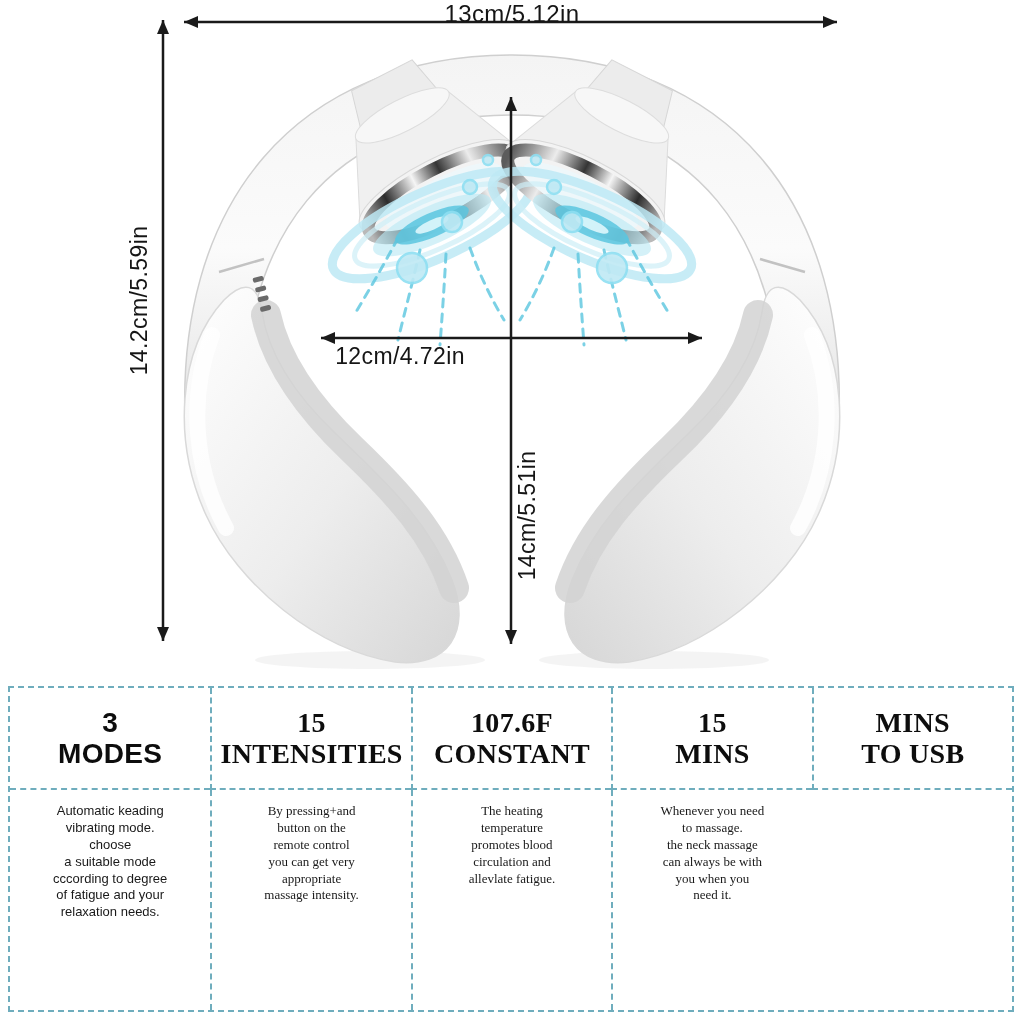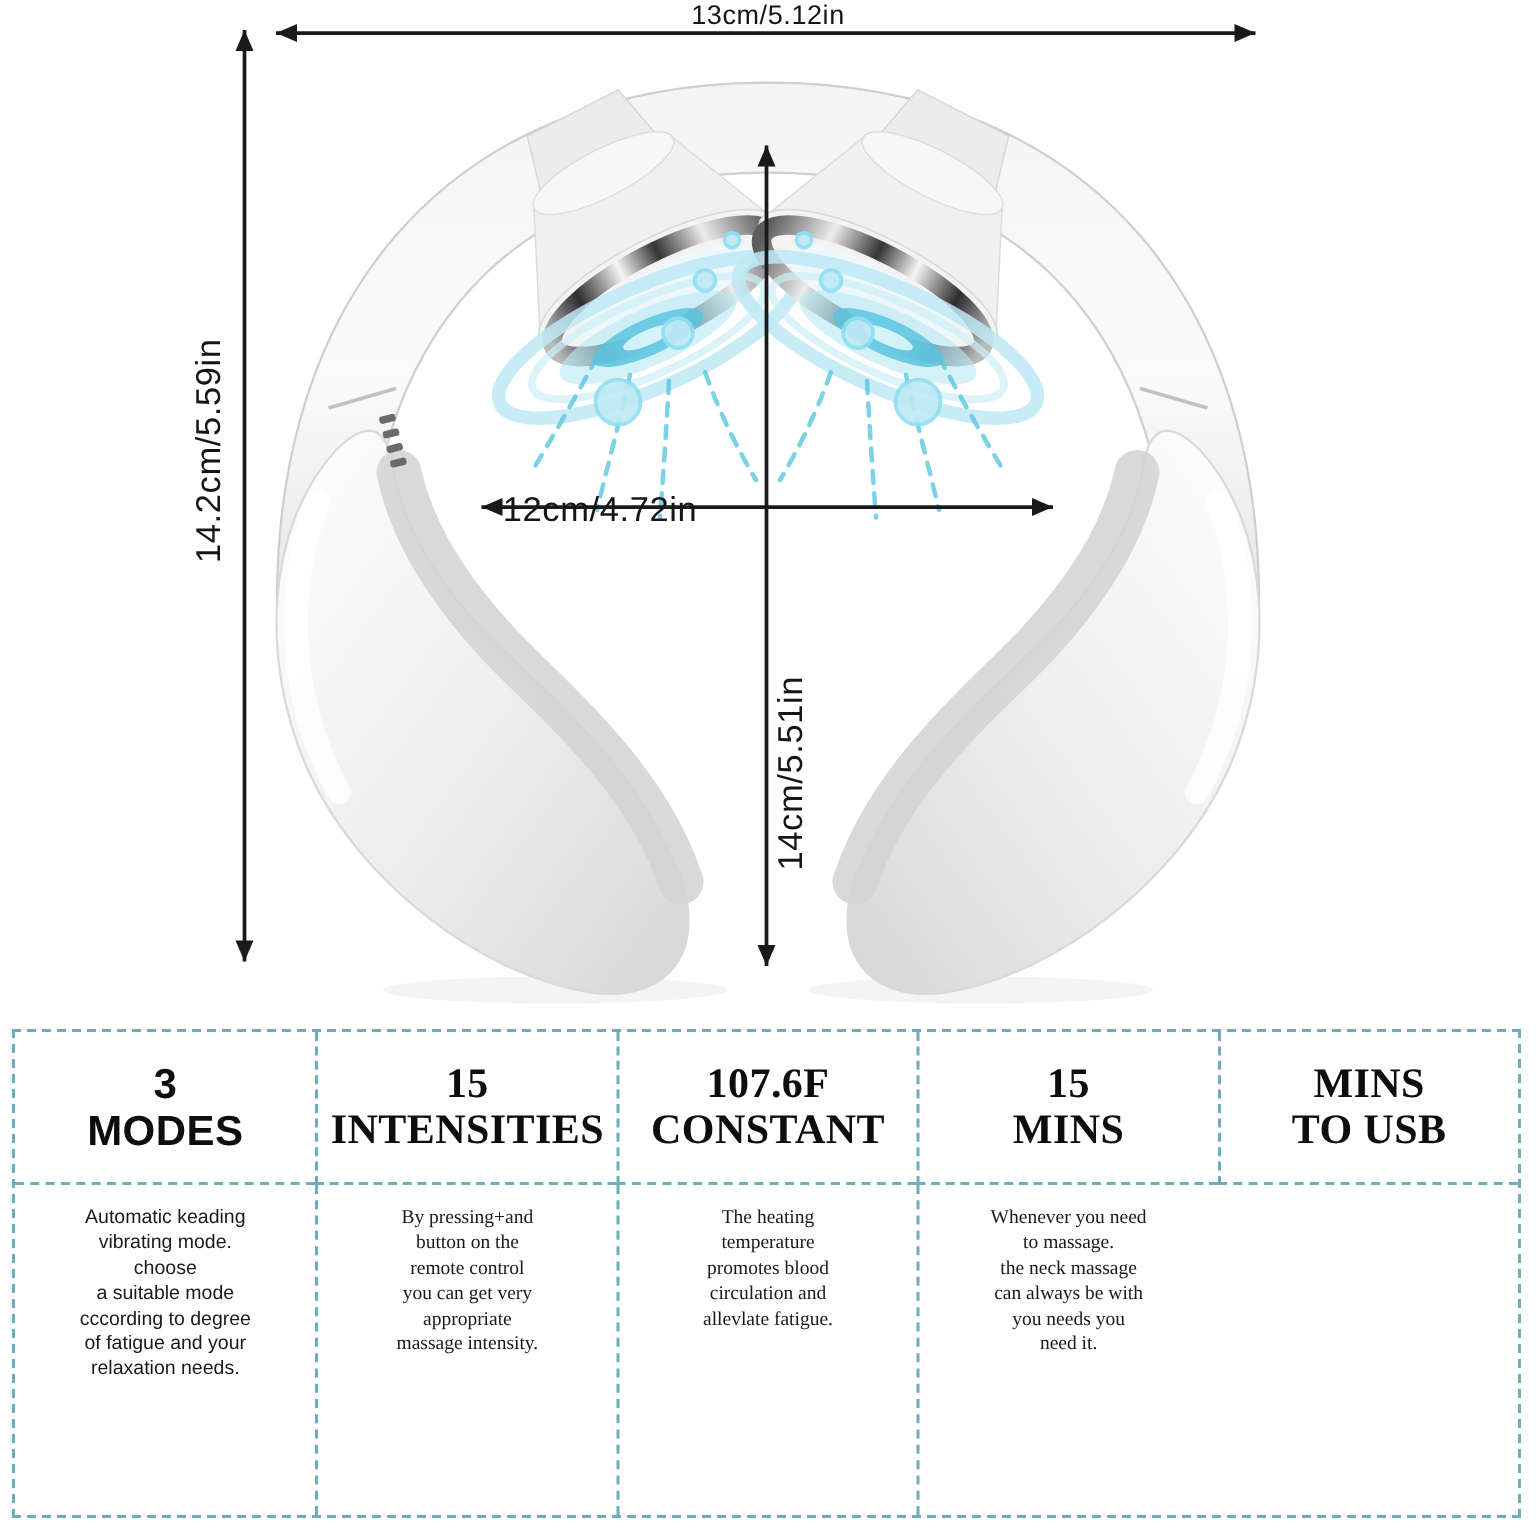--- a/index.html
+++ b/index.html
@@ -13,23 +13,23 @@
     font-family:"Liberation Sans","DejaVu Sans",sans-serif;color:#141414;
     position:relative;overflow:hidden;
   }
   .stage{position:absolute;inset:0;}
   .illustration{position:absolute;left:0;top:0;width:1024px;height:672px;}
   svg.scene{position:absolute;left:0;top:0;}
   .dim-label{
     position:absolute;font-size:23px;color:#151515;text-align:center;
     letter-spacing:.4px;white-space:nowrap;
   }
-  .dim-top{left:362px;top:0;width:300px;font-size:18px;}
+  .dim-top{left:362px;top:0;width:300px;font-size:24px;}
   .dim-left{left:29px;top:287px;width:220px;transform:rotate(-90deg);}
-  .dim-inner-w{left:300px;top:326px;width:200px;text-align:center;}
+  .dim-inner-w{left:300px;top:343px;width:200px;text-align:center;}
   .dim-inner-h{left:417px;top:502px;width:220px;transform:rotate(-90deg);}
   .features{
     position:absolute;left:8px;top:686px;width:1006px;height:326px;
     display:grid;grid-template-columns:repeat(5,1fr);grid-template-rows:102px 1fr;
     border:2px dashed var(--table-border);box-sizing:border-box;background:#fff;
   }
   .cell{box-sizing:border-box;white-space:pre-line;text-align:center;overflow:hidden;}
   .cell.col{border-left:2px dashed var(--table-border);font-family:Liberation Serif, serif;}
   .cell.t{
     display:flex;align-items:center;justify-content:center;
@@ -169,17 +169,17 @@
 massage intensity.</div>
     <div class="cell b col">The heating
 temperature
 promotes blood
 circulation and
 allevlate fatigue.</div>
     <div class="cell b col">Whenever you need
 to massage.
 the neck massage
 can always be with
-you needs you
+you when you
 need it.</div>
   </div>
 
 </div>
 
 </body></html>

